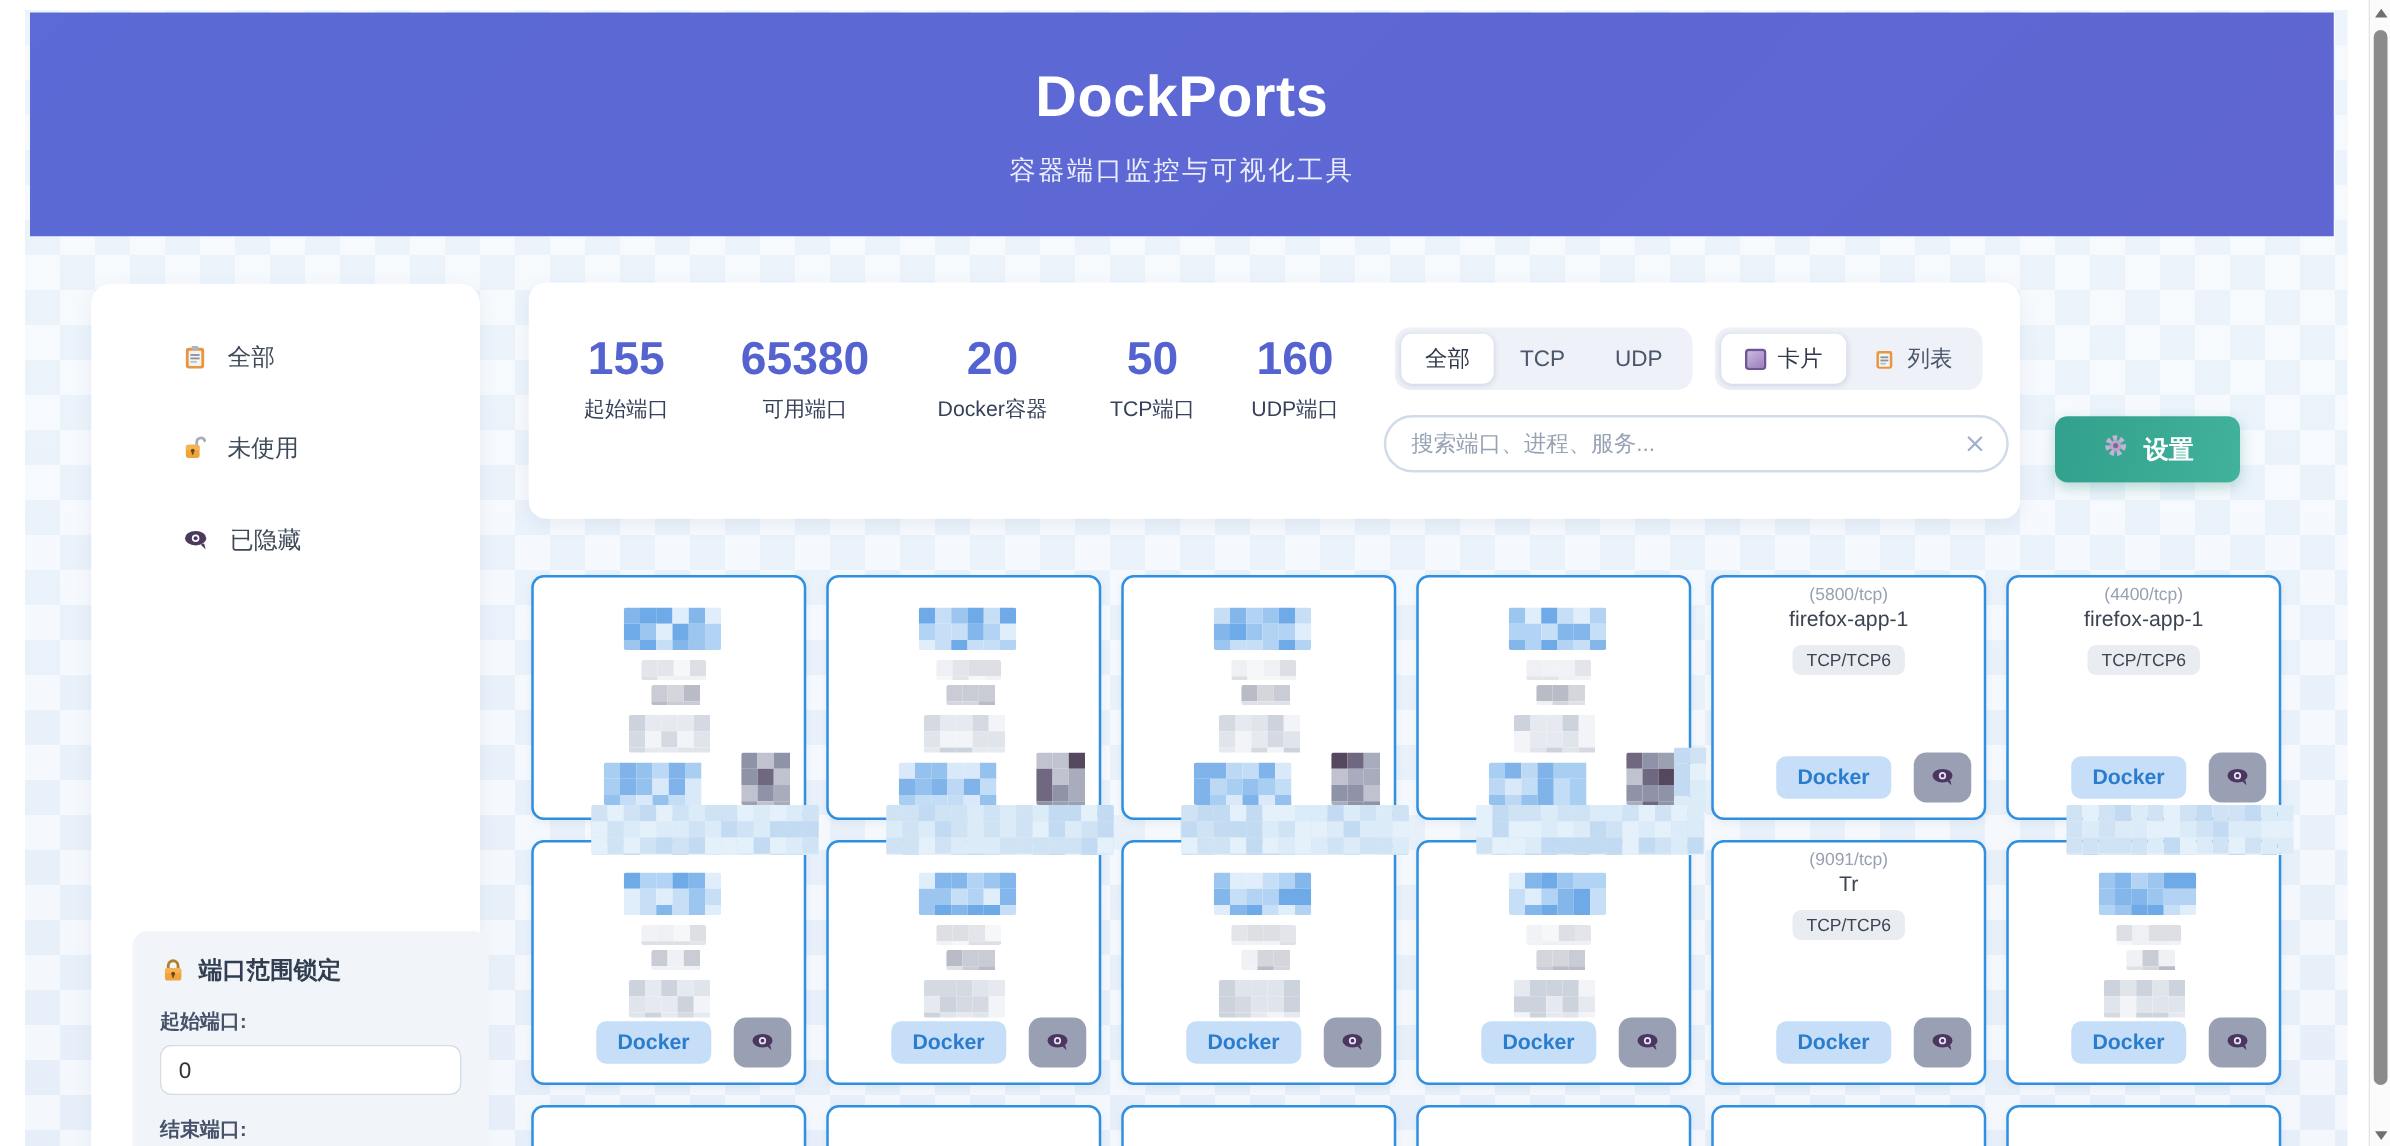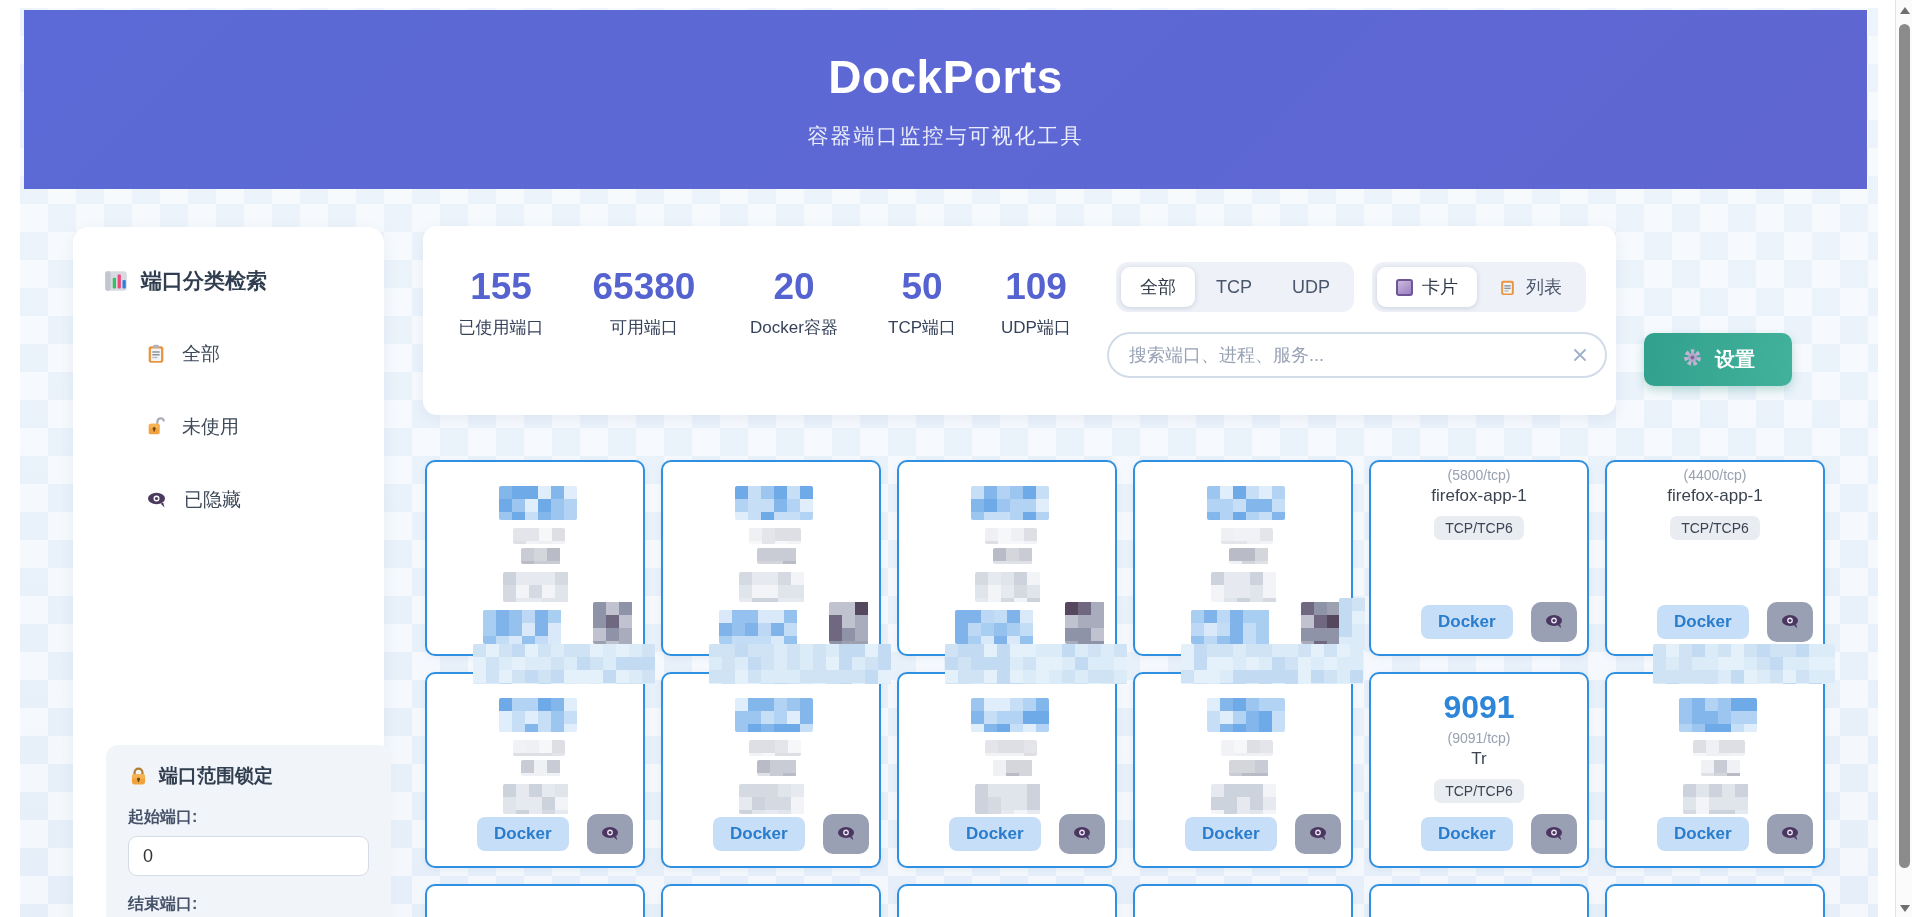--- a/index.html
+++ b/index.html
@@ -114,32 +114,20 @@
 
 <div class="page">
   <div class="app">
 
     <header class="hdr">
       <h1>DockPorts</h1>
       <div class="sub">容器端口监控与可视化工具</div>
     </header>
 
     <aside class="sidebar">
-      <div class="sb-title">
-        <span class="ic" style="display: inline-flex;">
-            <svg width="26" height="26" viewBox="0 0 24 24">
-              <rect x="2" y="3" width="20" height="18" rx="3" fill="#d7dbe1"></rect>
-              <rect x="2" y="3" width="5" height="18" rx="2" fill="#c2c7cf"></rect>
-              <rect x="9" y="9" width="3" height="10" rx="1" fill="#35c25e"></rect>
-              <rect x="13.5" y="6" width="3" height="13" rx="1" fill="#ea4a7b"></rect>
-              <rect x="18" y="11" width="3" height="8" rx="1" fill="#2f7fd6"></rect>
-            </svg>
-          </span>
-        <span>端口分类检索</span>
-      </div>
       <nav class="sb-nav" id="sb-items">
           <div class="sb-item">
             <span class="ic" style="display: inline-flex;">
               <svg width="22" height="22" viewBox="0 0 24 24">
                 <rect x="4" y="3.5" width="16" height="18" rx="2.5" fill="#e8963f"></rect>
                 <rect x="6.5" y="6" width="11" height="13.5" rx="1" fill="#f3f4f6"></rect>
                 <rect x="9" y="2" width="6" height="3.5" rx="1.2" fill="#aeb4bd"></rect>
                 <rect x="8" y="9" width="8" height="1.6" fill="#8b929c"></rect>
                 <rect x="8" y="12" width="8" height="1.6" fill="#8b929c"></rect>
                 <rect x="8" y="15" width="5.5" height="1.6" fill="#b9bec6"></rect>
@@ -188,36 +176,36 @@
         <input class="lock-input" value="0" style="">
         <label class="lock-lbl">结束端口:</label>
         
       </div>
     </aside>
 
     <section class="topcard">
       <div class="stats" id="stats">
           <div class="stat">
             <div class="num">155</div>
-            <div class="lbl">已使用端口</div>
+            <div class="lbl">起始端口</div>
           </div>
           <div class="stat">
             <div class="num">65380</div>
             <div class="lbl">可用端口</div>
           </div>
           <div class="stat">
             <div class="num">20</div>
             <div class="lbl">Docker容器</div>
           </div>
           <div class="stat">
             <div class="num">50</div>
             <div class="lbl">TCP端口</div>
           </div>
           <div class="stat">
-            <div class="num">109</div>
+            <div class="num">160</div>
             <div class="lbl">UDP端口</div>
           </div>
         </div>
       <div class="seg seg-proto" id="seg-proto">
           <div class="seg-opt active">
             <span>全部</span>
           </div>
           <div class="seg-opt">
             <span>TCP</span>
           </div>
@@ -1391,21 +1379,21 @@
             <i style="background: rgb(194, 218, 242);"></i>
             <i style="background: rgb(228, 240, 250);"></i>
             <i style="background: rgb(194, 218, 242);"></i>
             <i style="background: rgb(228, 240, 250);"></i>
             <i style="background: rgb(220, 235, 248);"></i>
             <i style="background: rgb(220, 235, 248);"></i>
             <i style="background: rgb(228, 240, 250);"></i>
             <i style="background: rgb(228, 240, 250);"></i>
           </div>
         </div>
-        <div class="card"><div class="port">9091</div><div class="mapping">(9091/tcp)</div><div class="name">Tr</div><span class="proto-badge">TCP/TCP6</span><div class="card-bottom">
+        <div class="card"><div class="mapping">(9091/tcp)</div><div class="name">Tr</div><span class="proto-badge">TCP/TCP6</span><div class="card-bottom">
             <span class="docker-badge">Docker</span>
             <button class="eye-btn">
               <span><svg width="24" height="24" viewBox="0 0 24 24">
                   <ellipse cx="12" cy="11.5" rx="8" ry="5.4" fill="#4a3660"></ellipse>
                   <circle cx="12" cy="11.5" r="2.9" fill="#e9e2f2"></circle>
                   <circle cx="12" cy="11.5" r="1.5" fill="#4a3660"></circle>
                   <path d="M15.8 16l3.4 3.2-1-4z" fill="#4a3660"></path>
                 </svg></span>
             </button>
           </div></div>

